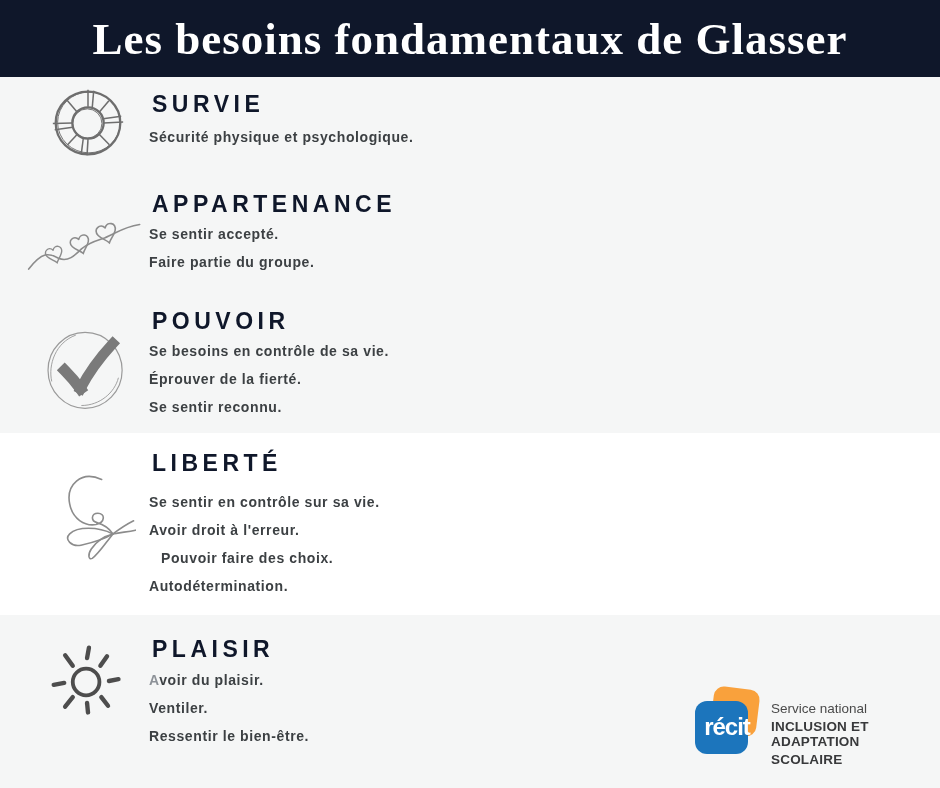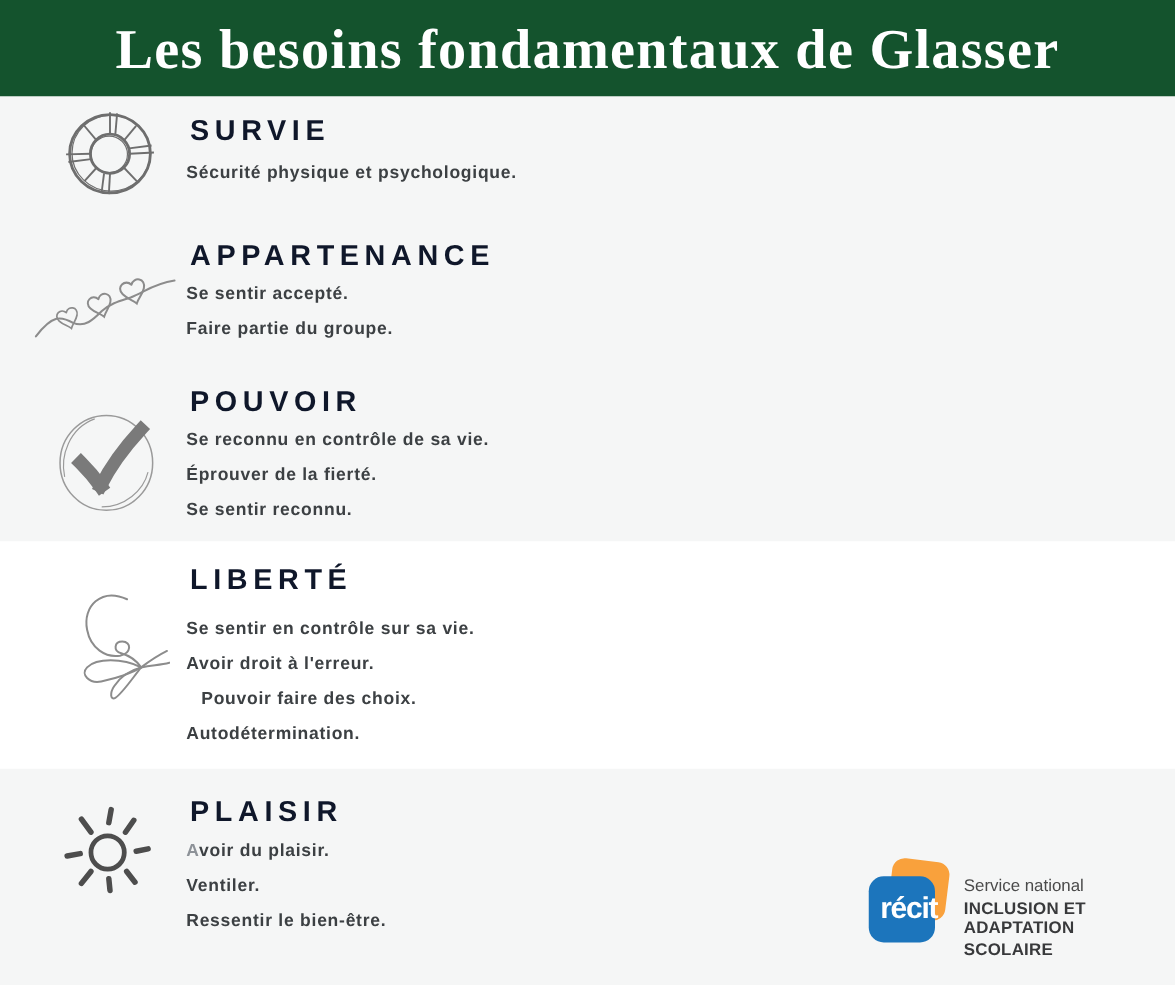--- a/index.html
+++ b/index.html
@@ -11,21 +11,21 @@
     width: 940px;
     height: 788px;
     background: #F5F6F6;
     overflow: hidden;
   }
 
   .header {
     position: absolute;
     left: 0; top: 0;
     width: 940px; height: 77px;
-    background: #14532d;
+    background: #0f172a;
     display: flex;
     align-items: center;
     justify-content: center;
   }
   .header-title {
     font-family: "Liberation Serif", serif;
     font-weight: bold;
     font-size: 45px;
     color: #FFFFFF;
     letter-spacing: 1px;
@@ -169,21 +169,21 @@
   <div class="icon-box" style="left:44px; top:324px; width:84px; height:88px;">
     <svg viewBox="0 0 90 95" fill="none">
       <ellipse cx="44" cy="50" rx="40" ry="41" stroke="#9A9A9A" stroke-width="1.3"></ellipse>
       <path d="M 8,62 C 4,44 12,20 34,12" stroke="#9A9A9A" stroke-width="1"></path>
       <path d="M 80,58 C 76,74 60,88 40,88" stroke="#9A9A9A" stroke-width="1"></path>
       <path d="M 22,50 C 28,56 34,63 39,70" stroke="#7A7A7A" stroke-width="12" stroke-linecap="square"></path>
       <path d="M 39,70 C 48,52 62,34 74,21" stroke="#7A7A7A" stroke-width="11" stroke-linecap="square"></path>
     </svg>
   </div>
   <div class="sec-heading" style="top:308px;">POUVOIR</div>
-  <div class="sec-line" style="top:343px;">Se reconnu en contrôle de sa vie.</div>
+  <div class="sec-line" style="top:343px;">Se besoins en contrôle de sa vie.</div>
   <div class="sec-line" style="top:371px;">Éprouver de la fierté.</div>
   <div class="sec-line" style="top:399px;">Se sentir reconnu.</div>
 
   <div class="icon-box" style="left:56px; top:470px; width:80px; height:94px;">
     <svg viewBox="0 0 84 100" fill="none" stroke="#8C8C8C" stroke-width="1.7" stroke-linecap="round">
       <path d="M 48,10 C 26,0 10,16 14,36 C 17,52 30,60 42,58 C 52,56 52,46 44,46 C 37,46 36,54 43,56 C 50,58 56,62 60,68"></path>
       <path d="M 60,68 C 44,60 22,60 14,68 C 8,74 16,82 26,80 C 40,77 52,73 60,68"></path>
       <path d="M 60,68 C 52,78 44,90 38,94 C 34,96 33,90 37,84 C 43,75 52,70 60,68"></path>
       <path d="M 60,68 C 68,62 74,58 82,54"></path>
       <path d="M 60,68 C 70,66 76,66 84,64"></path>

